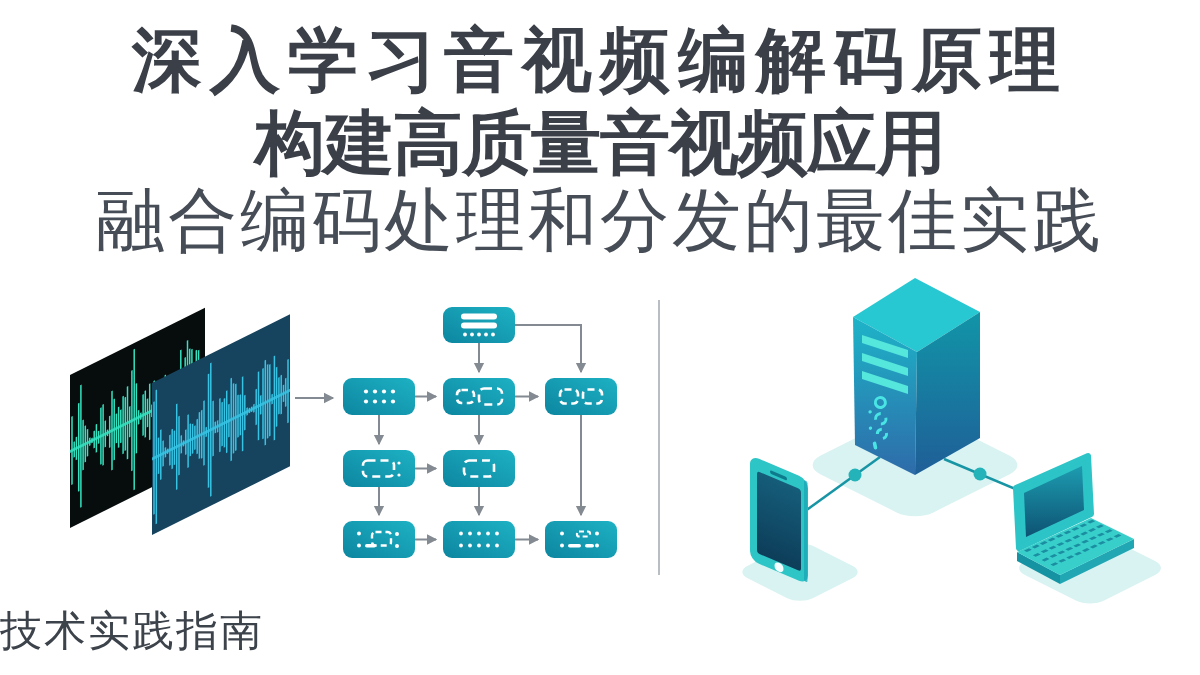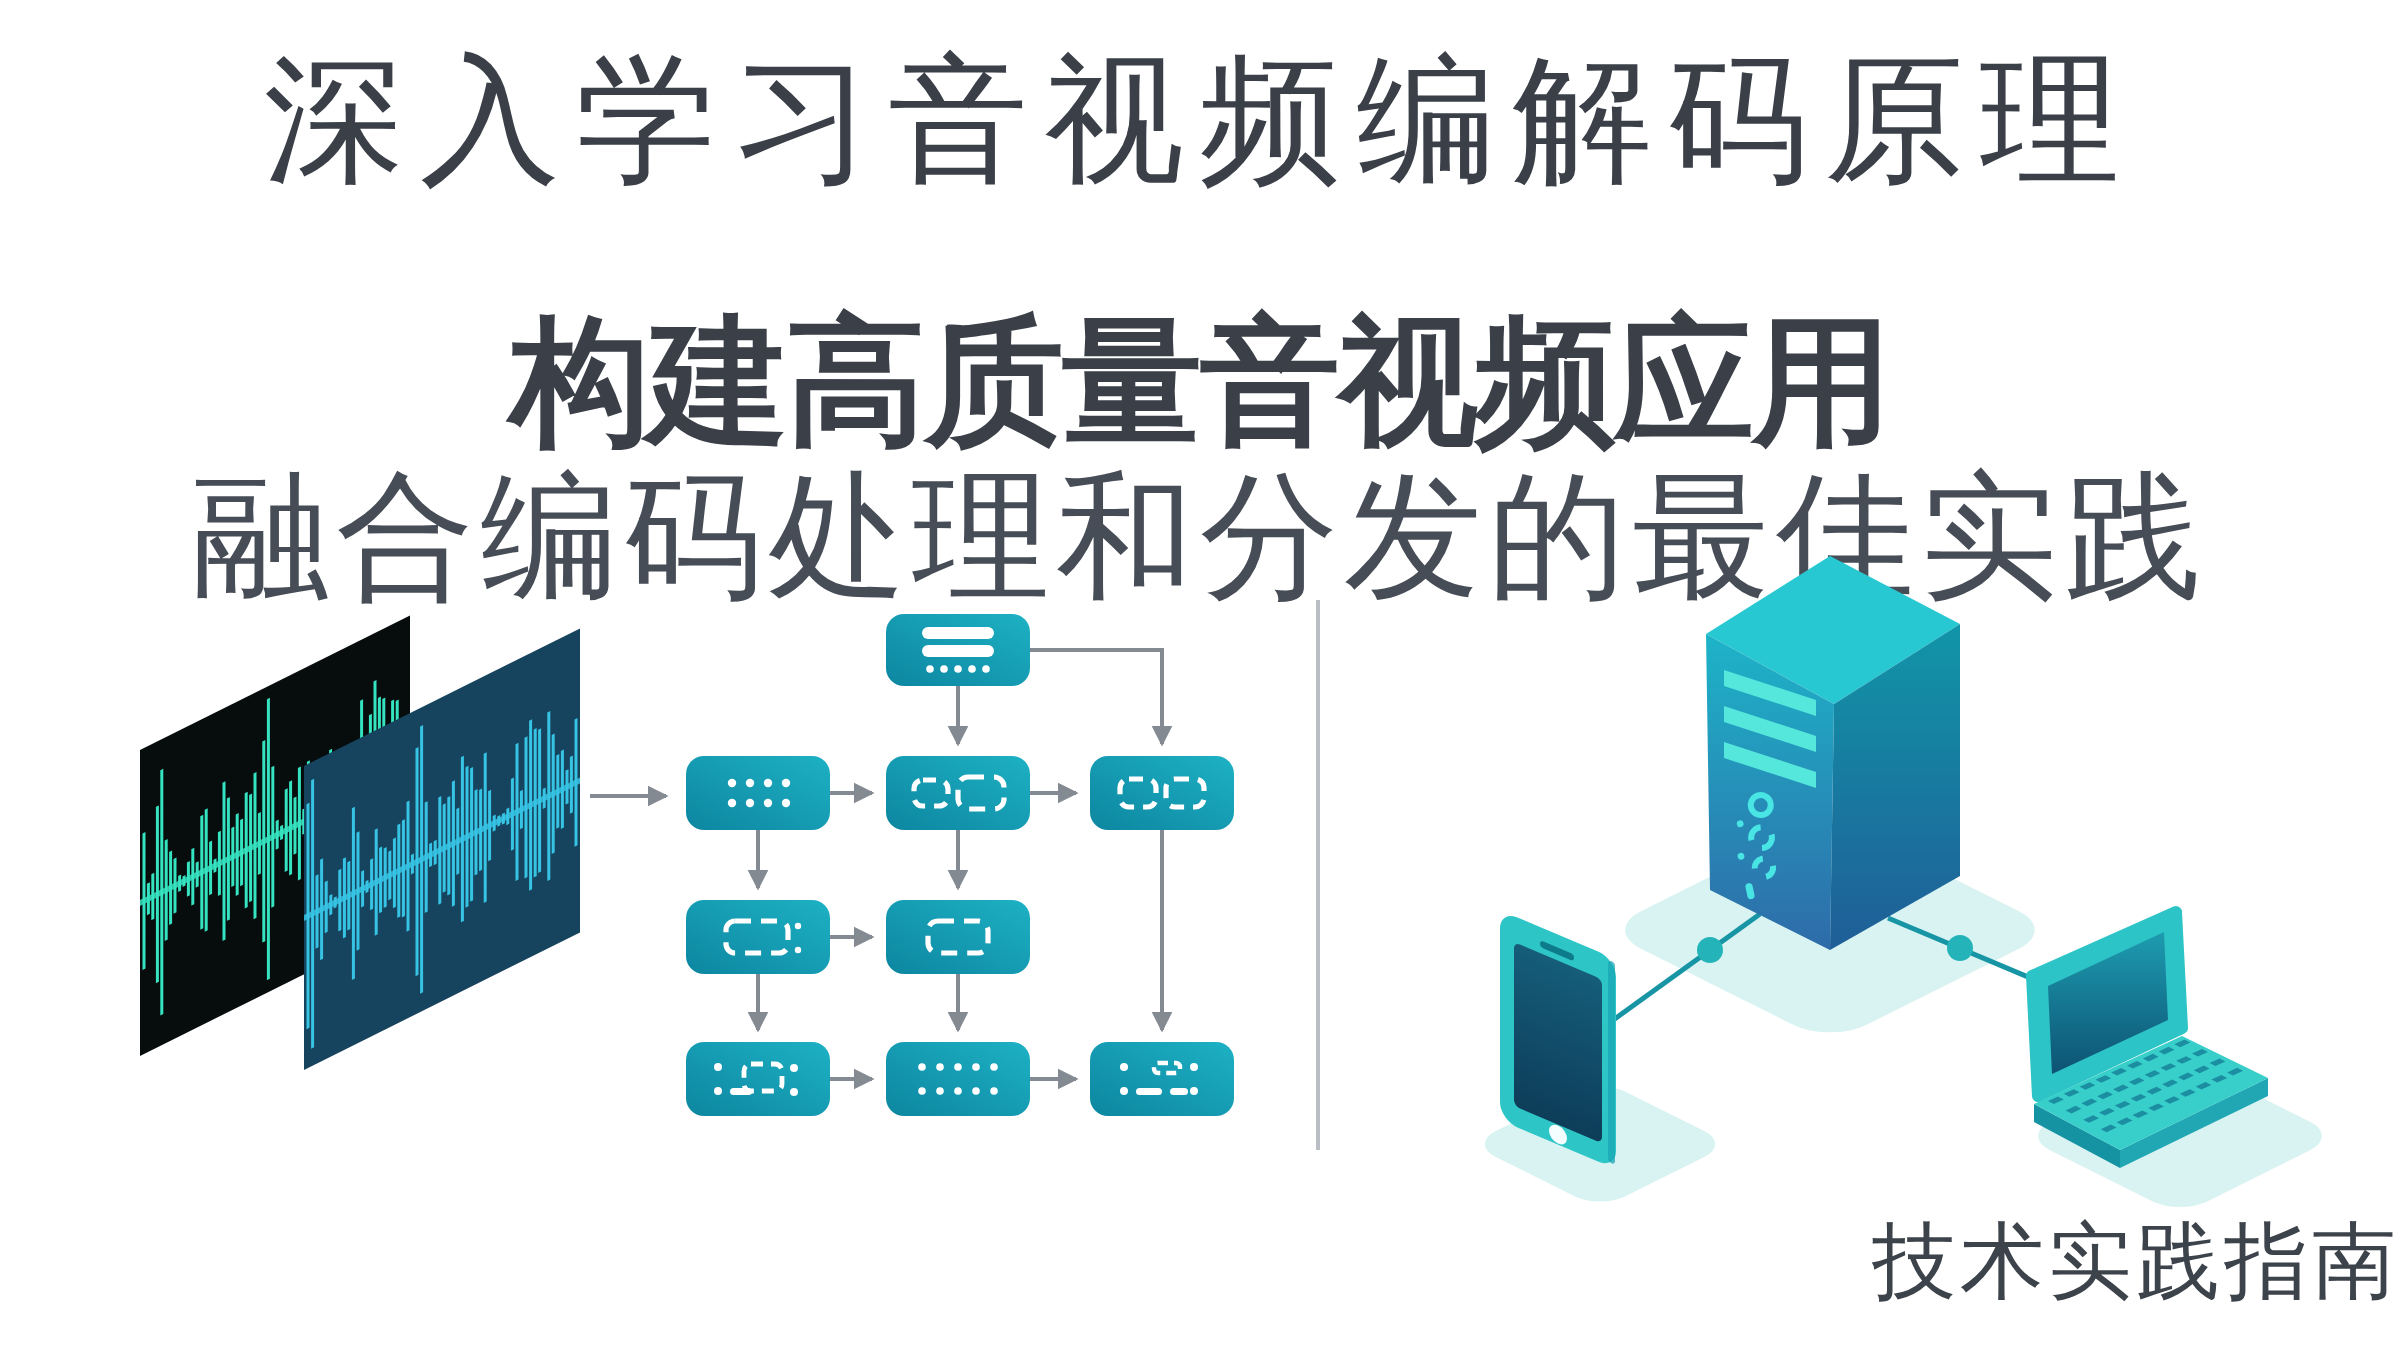--- a/index.html
+++ b/index.html
@@ -1,33 +1,33 @@
 <!DOCTYPE html>
 <html><head>
 <meta charset="utf-8">
 <style>
   html,body{margin:0;padding:0;background:#ffffff;}
   .stage{position:relative;width:1200px;height:675px;overflow:hidden;background:#ffffff;
          font-family:"Liberation Sans","DejaVu Sans",sans-serif;}
   
   .header{position:absolute;top:18px;left:0;width:1200px;text-align:center;}
-  .title1{font-size:70px;line-height:84px;font-weight:normal;color:#3a3f48;letter-spacing:8px;}
-  .title2{font-size:70px;line-height:82px;font-weight:bold;color:#3a3f48;letter-spacing:-1px;margin-top:48px;}
+  .title1{font-size:70px;line-height:84px;font-weight:bold;color:#3a3f48;letter-spacing:8px;}
+  .title2{font-size:70px;line-height:82px;font-weight:bold;color:#3a3f48;letter-spacing:-1px;}
   .subtitle{font-size:69px;line-height:58px;font-weight:400;color:#474d56;letter-spacing:3px;margin-top:8px;}
   
   .art{position:absolute;left:0;top:0;width:1200px;height:675px;}
   .wave-wrap{position:absolute;left:60px;top:295px;width:245px;height:255px;}
   .panel{position:absolute;transform:skewY(-26.5deg);transform-origin:0 0;}
   .panel.back{left:10px;top:80px;width:135px;height:153px;background:#070c0d;}
   .panel.front{left:92px;top:88px;width:138px;height:152px;background:#16435d;}
   .flow{position:absolute;left:280px;top:295px;}
   .divider{position:absolute;left:658px;top:300px;width:2px;height:275px;background:#b9bec4;}
   .net{position:absolute;left:720px;top:270px;}
   
-  .footer{position:absolute;top:607px;left:0;width:1200px;text-align:right;}
+  .footer{position:absolute;top:607px;left:0;width:1200px;text-align:left;}
   .caption{font-size:42px;line-height:48px;font-weight:400;color:#3d434b;letter-spacing:2px;}
 </style>
 </head>
 <body>
 
 <div class="stage">
 
   <div class="header">
     <div class="title1">深入学习音视频编解码原理</div>
     <div class="title2">构建高质量音视频应用</div>

